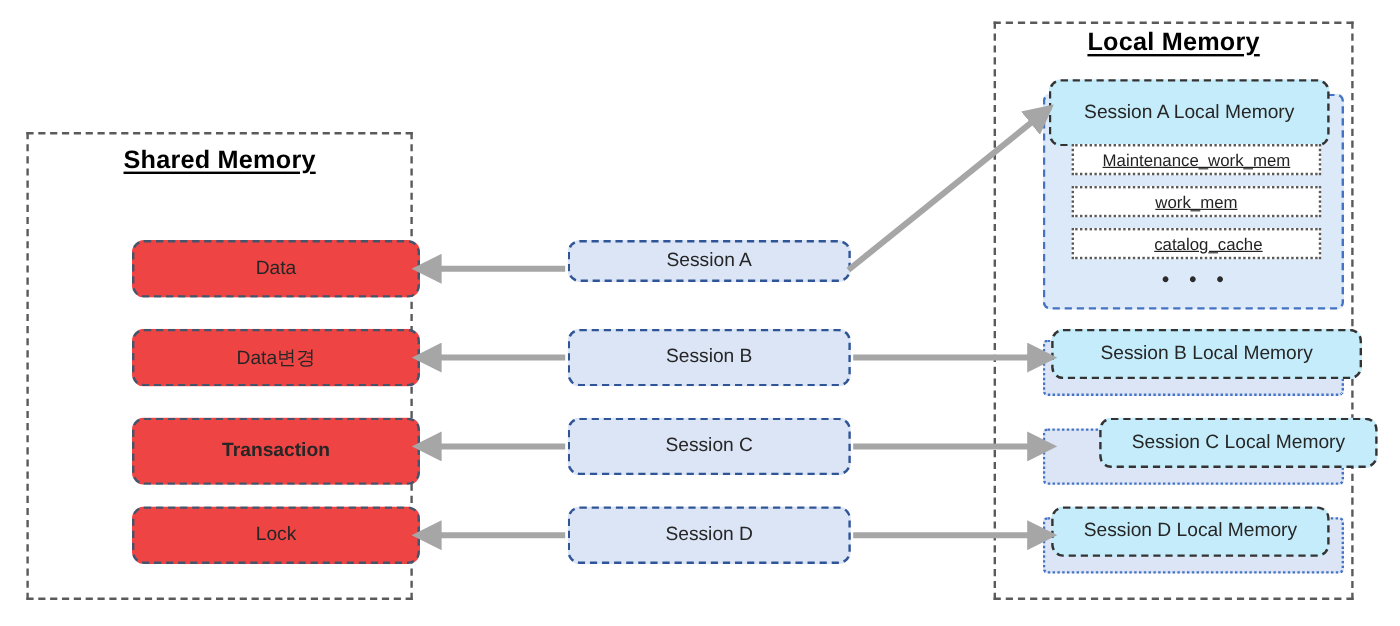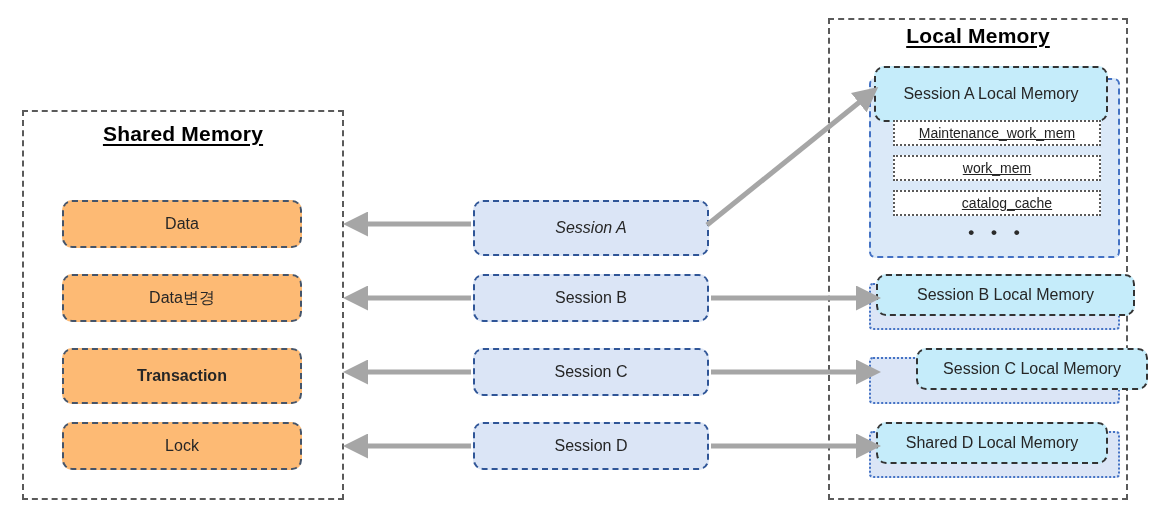--- a/index.html
+++ b/index.html
@@ -45,22 +45,23 @@
     box-sizing: border-box;
     display: flex;
     align-items: center;
     justify-content: center;
     border-radius: 10px;
     font-size: 16px;
     color: #262626;
     text-align: center;
   }
   .node-shared {
-    background: #fdba74;
+    background: #ef4444;
     border: 2px dashed #44546a;
+    margin-left: 48px;
   }
   .node-session {
     background: #dbe5f6;
     border: 2px dashed #2f5597;
   }
   .node-localmem {
     background: #c5ecfa;
     border: 2px dashed #333333;
   }
 
@@ -120,21 +121,21 @@
 
   <div class="region" style="left:22px; top:110px; width:322px; height:390px;">
   </div>
   <div class="region-title" style="left:22px; top:122px; width:322px;">Shared Memory</div>
 
   <div class="node node-shared" style="left:62px; top:200px; width:240px; height:48px;">Data</div>
   <div class="node node-shared" style="left:62px; top:274px; width:240px; height:48px;">Data변경</div>
   <div class="node node-shared" style="left:62px; top:348px; width:240px; height:56px;font-weight:bold;">Transaction</div>
   <div class="node node-shared" style="left:62px; top:422px; width:240px; height:48px;">Lock</div>
 
-  <div class="node node-session" style="left:473px; top:200px; width:236px; height:56px;font-style:italic;">Session A</div>
+  <div class="node node-session" style="left:473px; top:200px; width:236px; height:35px;">Session A</div>
   <div class="node node-session" style="left:473px; top:274px; width:236px; height:48px;">Session B</div>
   <div class="node node-session" style="left:473px; top:422px; width:236px; height:48px;">Session D</div>
   <div class="node node-session" style="left:473px; top:348px; width:236px; height:48px;">Session C</div>
 
   <div class="region" style="left:828px; top:18px; width:300px; height:482px;">
   </div>
   <div class="region-title" style="left:828px; top:24px; width:300px;">Local Memory</div>
 
   <div class="lm-plate lm-plate-a" style="left:869px; top:78px; width:251px; height:180px;"></div>
   <div class="node node-localmem" style="left:874px; top:66px; width:234px; height:56px;">Session A Local Memory</div>
@@ -144,21 +145,21 @@
   <div class="param-row" style="left:893px; top:190px; width:208px; height:26px;padding-left:20px;">catalog_cache</div>
   <div class="ellipsis-row" style="left:893px; top:222px; width:208px; height:22px;">• • •</div>
 
   <div class="lm-plate" style="left:869px; top:283px; width:251px; height:47px;"></div>
   <div class="node node-localmem" style="left:876px; top:274px; width:259px; height:42px;">Session B Local Memory</div>
 
   <div class="lm-plate" style="left:869px; top:357px; width:251px; height:47px;"></div>
   <div class="node node-localmem" style="left:876px; top:348px; width:232px; height:42px;margin-left:40px;">Session C Local Memory</div>
 
   <div class="lm-plate" style="left:869px; top:431px; width:251px; height:47px;"></div>
-  <div class="node node-localmem" style="left:876px; top:422px; width:232px; height:42px;">Shared D Local Memory</div>
+  <div class="node node-localmem" style="left:876px; top:422px; width:232px; height:42px;">Session D Local Memory</div>
 
   <svg id="arrow-layer" viewBox="0 0 1167 522" xmlns="http://www.w3.org/2000/svg">
     <defs>
       <marker id="arrowhead" markerWidth="5" markerHeight="5" refX="3.4" refY="2.5" orient="auto" markerUnits="strokeWidth">
         <path d="M0,0 L5,2.5 L0,5 z" fill="#a6a6a6"></path>
       </marker>
     </defs>
 
     <line x1="471" y1="224" x2="351" y2="224" stroke="#a6a6a6" stroke-width="5" marker-end="url(#arrowhead)"></line>
     <line x1="471" y1="298" x2="351" y2="298" stroke="#a6a6a6" stroke-width="5" marker-end="url(#arrowhead)"></line>

